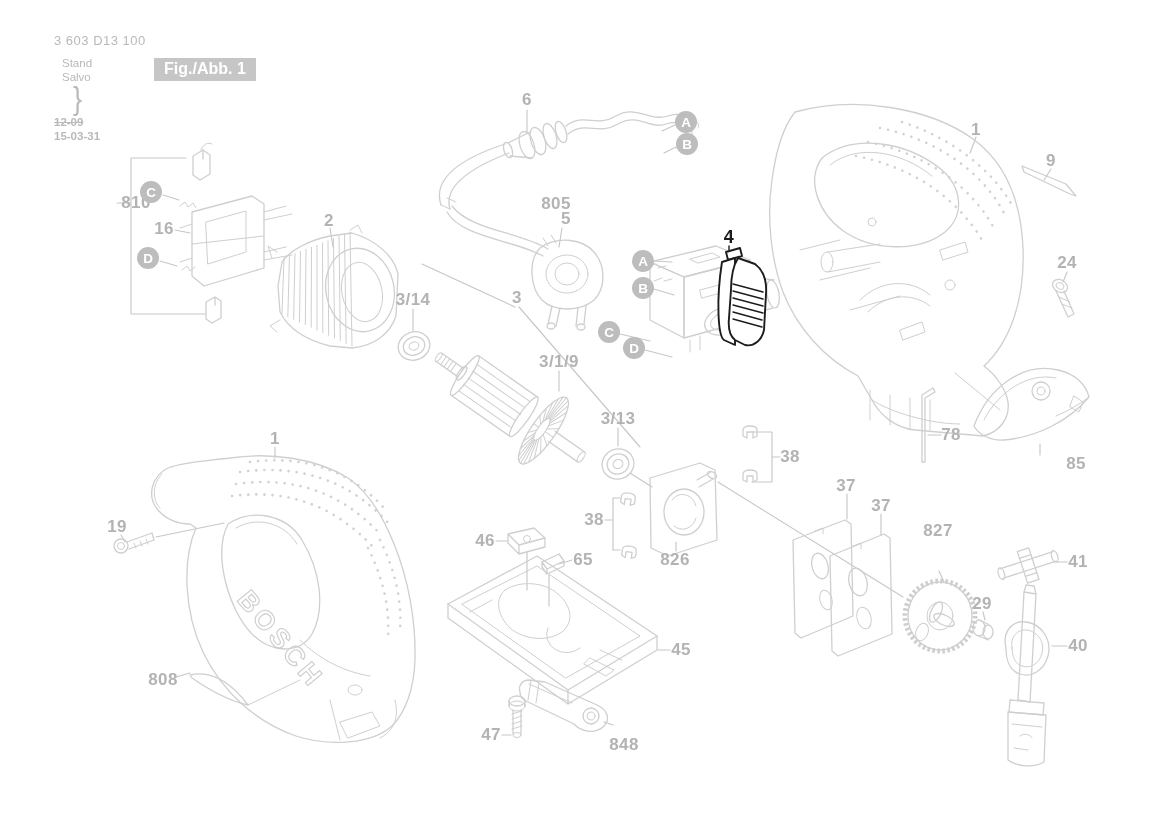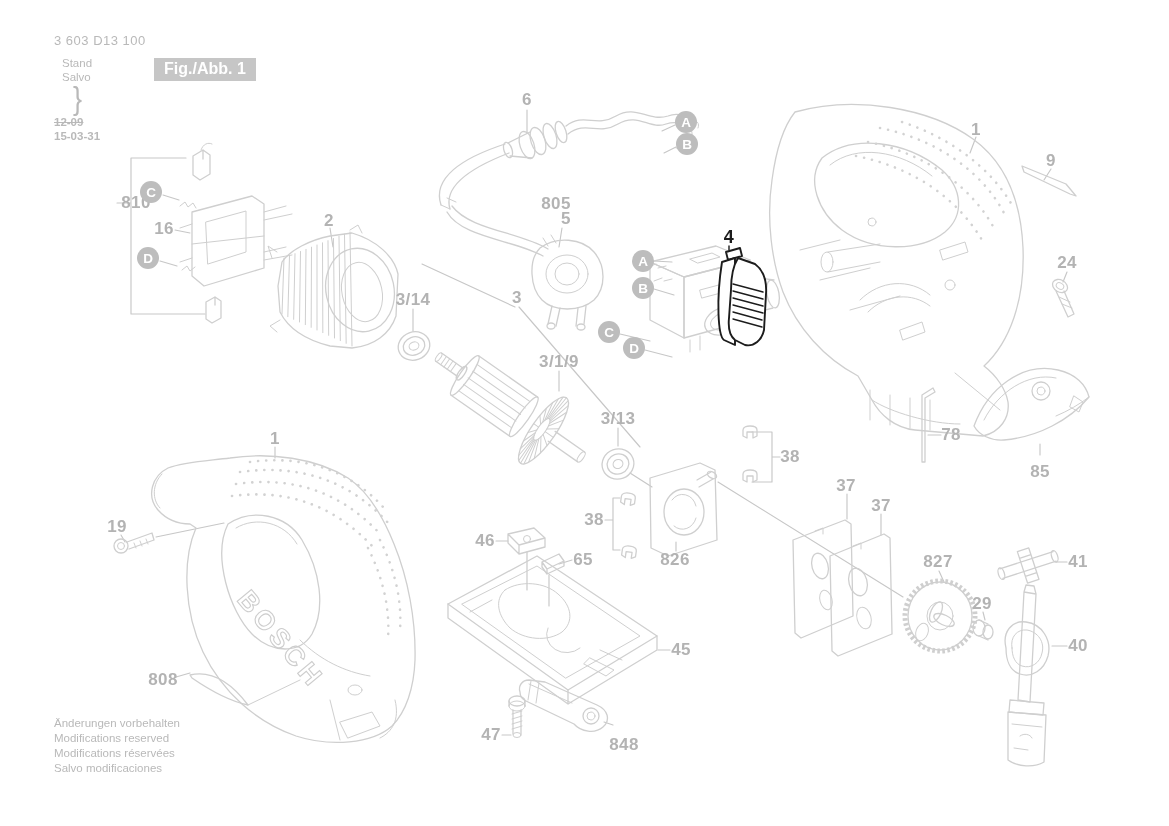--- a/index.html
+++ b/index.html
@@ -417,47 +417,41 @@
       <div class="co" style="left: 164px; top: 229px;">16</div>
       <div class="co" style="left: 329px; top: 221px;">2</div>
       <div class="co" style="left: 413px; top: 300px;">3/14</div>
       <div class="co" style="left: 517px; top: 298px;">3</div>
       <div class="co" style="left: 559px; top: 362px;">3/1/9</div>
       <div class="co" style="left: 618px; top: 419px;">3/13</div>
       <div class="co" style="left: 976px; top: 130px;">1</div>
       <div class="co" style="left: 1051px; top: 161px;">9</div>
       <div class="co" style="left: 1067px; top: 263px;">24</div>
       <div class="co" style="left: 951px; top: 435px;">78</div>
-      <div class="co" style="left: 1040px; top: 464px; margin-top: 8px;">85</div>
+      <div class="co" style="left: 1076px; top: 464px;">85</div>
       <div class="co" style="left: 275px; top: 439px;">1</div>
       <div class="co" style="left: 117px; top: 527px;">19</div>
       <div class="co" style="left: 163px; top: 680px;">808</div>
       <div class="co" style="left: 790px; top: 457px;">38</div>
       <div class="co" style="left: 846px; top: 486px;">37</div>
       <div class="co" style="left: 881px; top: 506px;">37</div>
       <div class="co" style="left: 594px; top: 520px;">38</div>
       <div class="co" style="left: 485px; top: 541px;">46</div>
       <div class="co" style="left: 583px; top: 560px;">65</div>
       <div class="co" style="left: 675px; top: 560px;">826</div>
       <div class="co" style="left: 681px; top: 650px;">45</div>
-      <div class="co" style="left: 938px; top: 562px;">827</div>
+      <div class="co" style="left: 938px; top: 531px;">827</div>
       <div class="co" style="left: 1078px; top: 562px;">41</div>
       <div class="co" style="left: 982px; top: 604px;">29</div>
       <div class="co" style="left: 1078px; top: 646px;">40</div>
       <div class="co" style="left: 491px; top: 735px;">47</div>
       <div class="co" style="left: 624px; top: 725px; margin-top: 20px;">848</div>
       <div class="co badge" style="left: 686px; top: 122px;">A</div>
       <div class="co badge" style="left: 687px; top: 144px;">B</div>
       <div class="co badge" style="left: 643px; top: 261px;">A</div>
       <div class="co badge" style="left: 643px; top: 288px;">B</div>
       <div class="co badge" style="left: 609px; top: 332px;">C</div>
       <div class="co badge" style="left: 634px; top: 348px;">D</div>
       <div class="co badge" style="left: 151px; top: 192px;">C</div>
       <div class="co badge" style="left: 148px; top: 258px;">D</div>
     </div>
 
-  <div id="footer-note">
-    <div>Änderungen vorbehalten</div>
-    <div>Modifications reserved</div>
-    <div>Modifications réservées</div>
-    <div>Salvo modificaciones</div>
-  </div>
 </div>
 
 </body></html>

